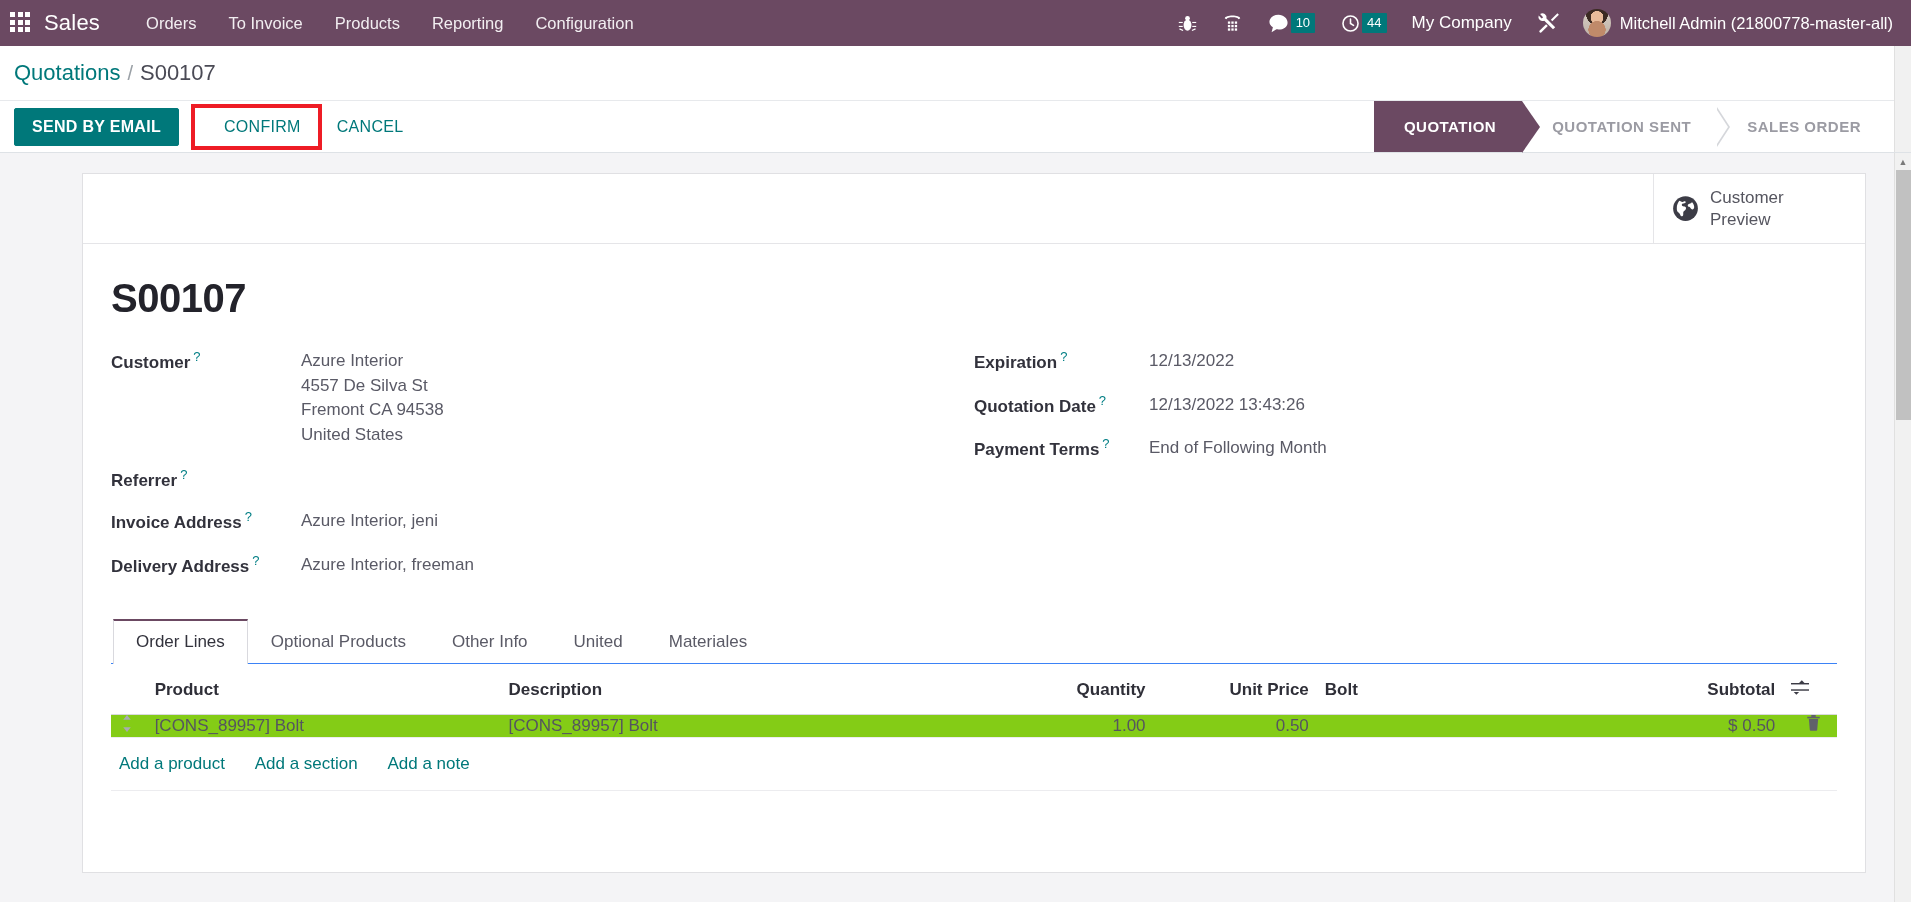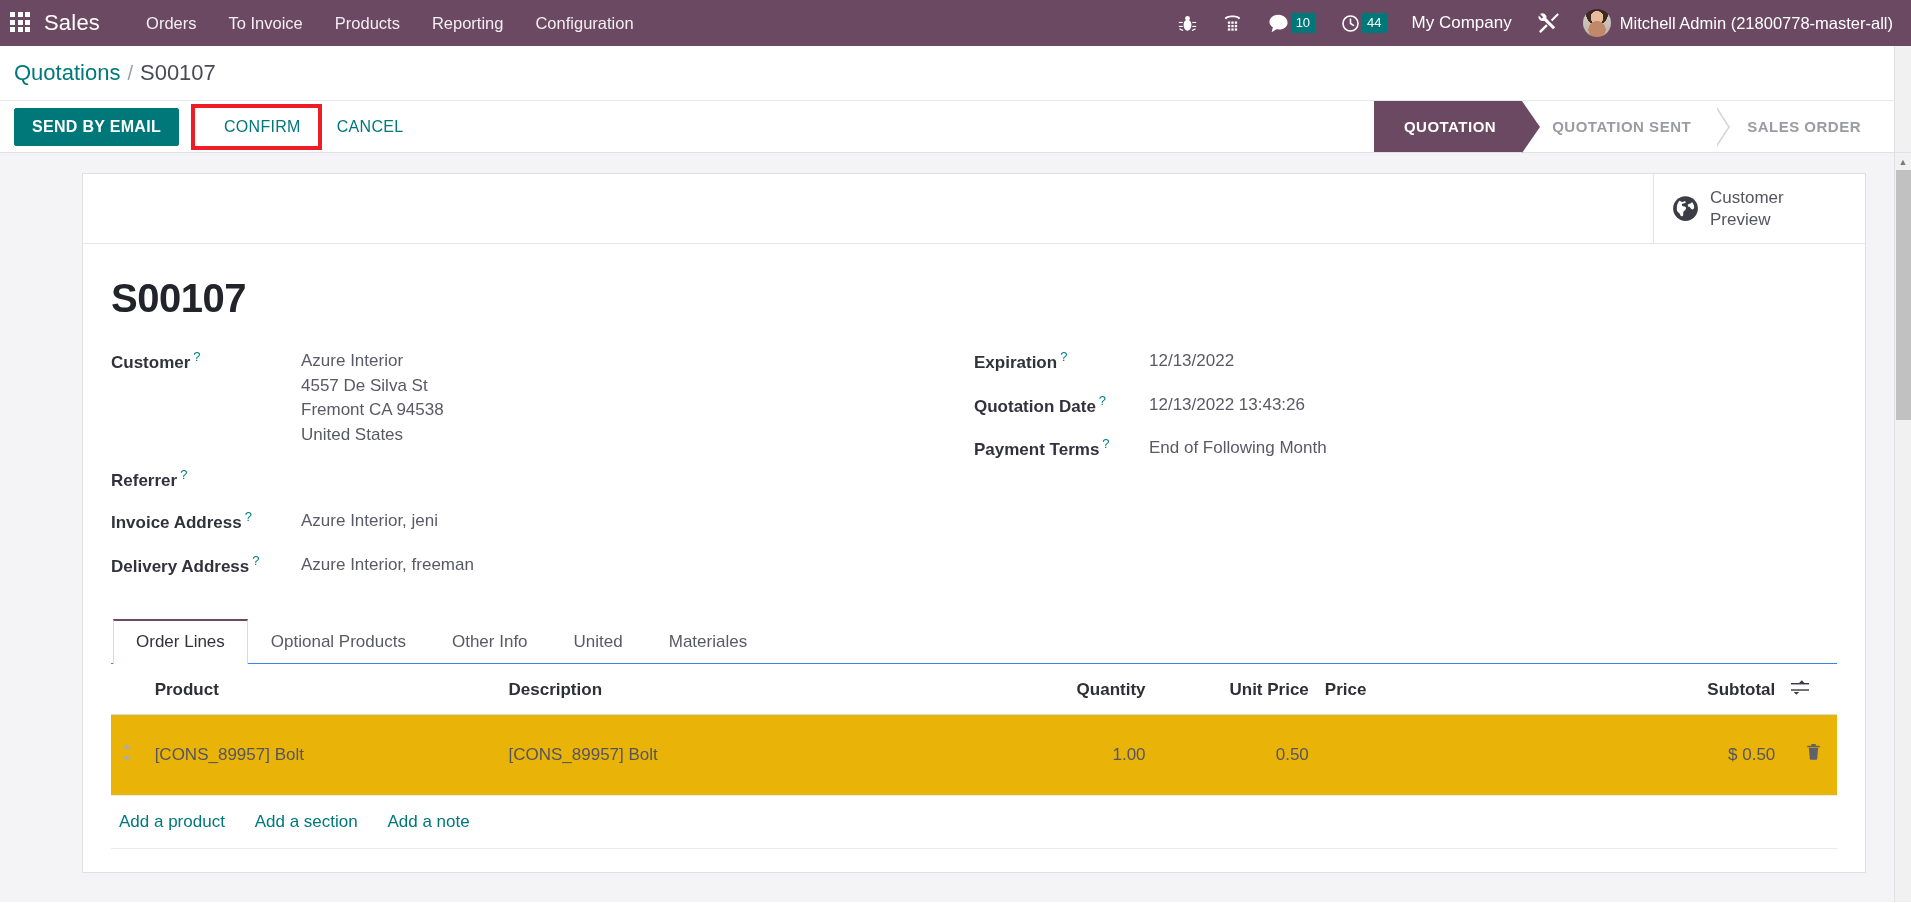--- a/index.html
+++ b/index.html
@@ -365,24 +365,24 @@
   .lines-table thead th {
     font-weight: bold;
     color: #2f2f38;
     padding: 16px 8px 14px;
     border-bottom: 1px solid #d9d9de;
     text-align: left;
     white-space: nowrap;
   }
   .lines-table thead th.num { text-align: right; }
   .lines-table tbody td {
-    padding: 29px 8px;
+    padding: 0 8px;
     color: #55555f;
     border-bottom: 1px solid #ececef;
-    background: #eab308;
+    background: #84cc16;
   }
   .lines-table tbody td.num { text-align: right; }
   .handle-cell { width: 34px; padding-left: 10px !important; color: #a9acb2; }
   .col-product { width: 300px; padding-left: 4px !important; }
   .col-desc { width: 420px; }
   .col-qty { width: 140px; }
   .col-price { width: 140px; }
   .col-taxes { width: 230px; }
   .col-subtotal { width: 170px; }
   .col-trash { width: 46px; text-align: right; padding-right: 16px !important; }
@@ -623,21 +623,21 @@
           </div>
 
           <table class="lines-table">
             <thead>
               <tr>
                 <th class="handle-cell"></th>
                 <th class="col-product">Product</th>
                 <th class="col-desc">Description</th>
                 <th class="col-qty num">Quantity</th>
                 <th class="col-price num">Unit Price</th>
-                <th class="col-taxes">Price</th>
+                <th class="col-taxes">Bolt</th>
                 <th class="col-subtotal num">Subtotal</th>
                 <th class="col-trash">
                   <svg class="opt-icon" width="18" height="15" viewBox="0 0 20 16" fill="#3c3c46">
                     <rect x="0" y="3" width="20" height="1.6"></rect>
                       <rect x="0" y="10" width="20" height="1.6"></rect>
                     <path d="M12 0l3 3h-6z"></path>
                       <path d="M6 16l-3-3h6z"></path>
                   </svg>
                 </th>
               </tr>

